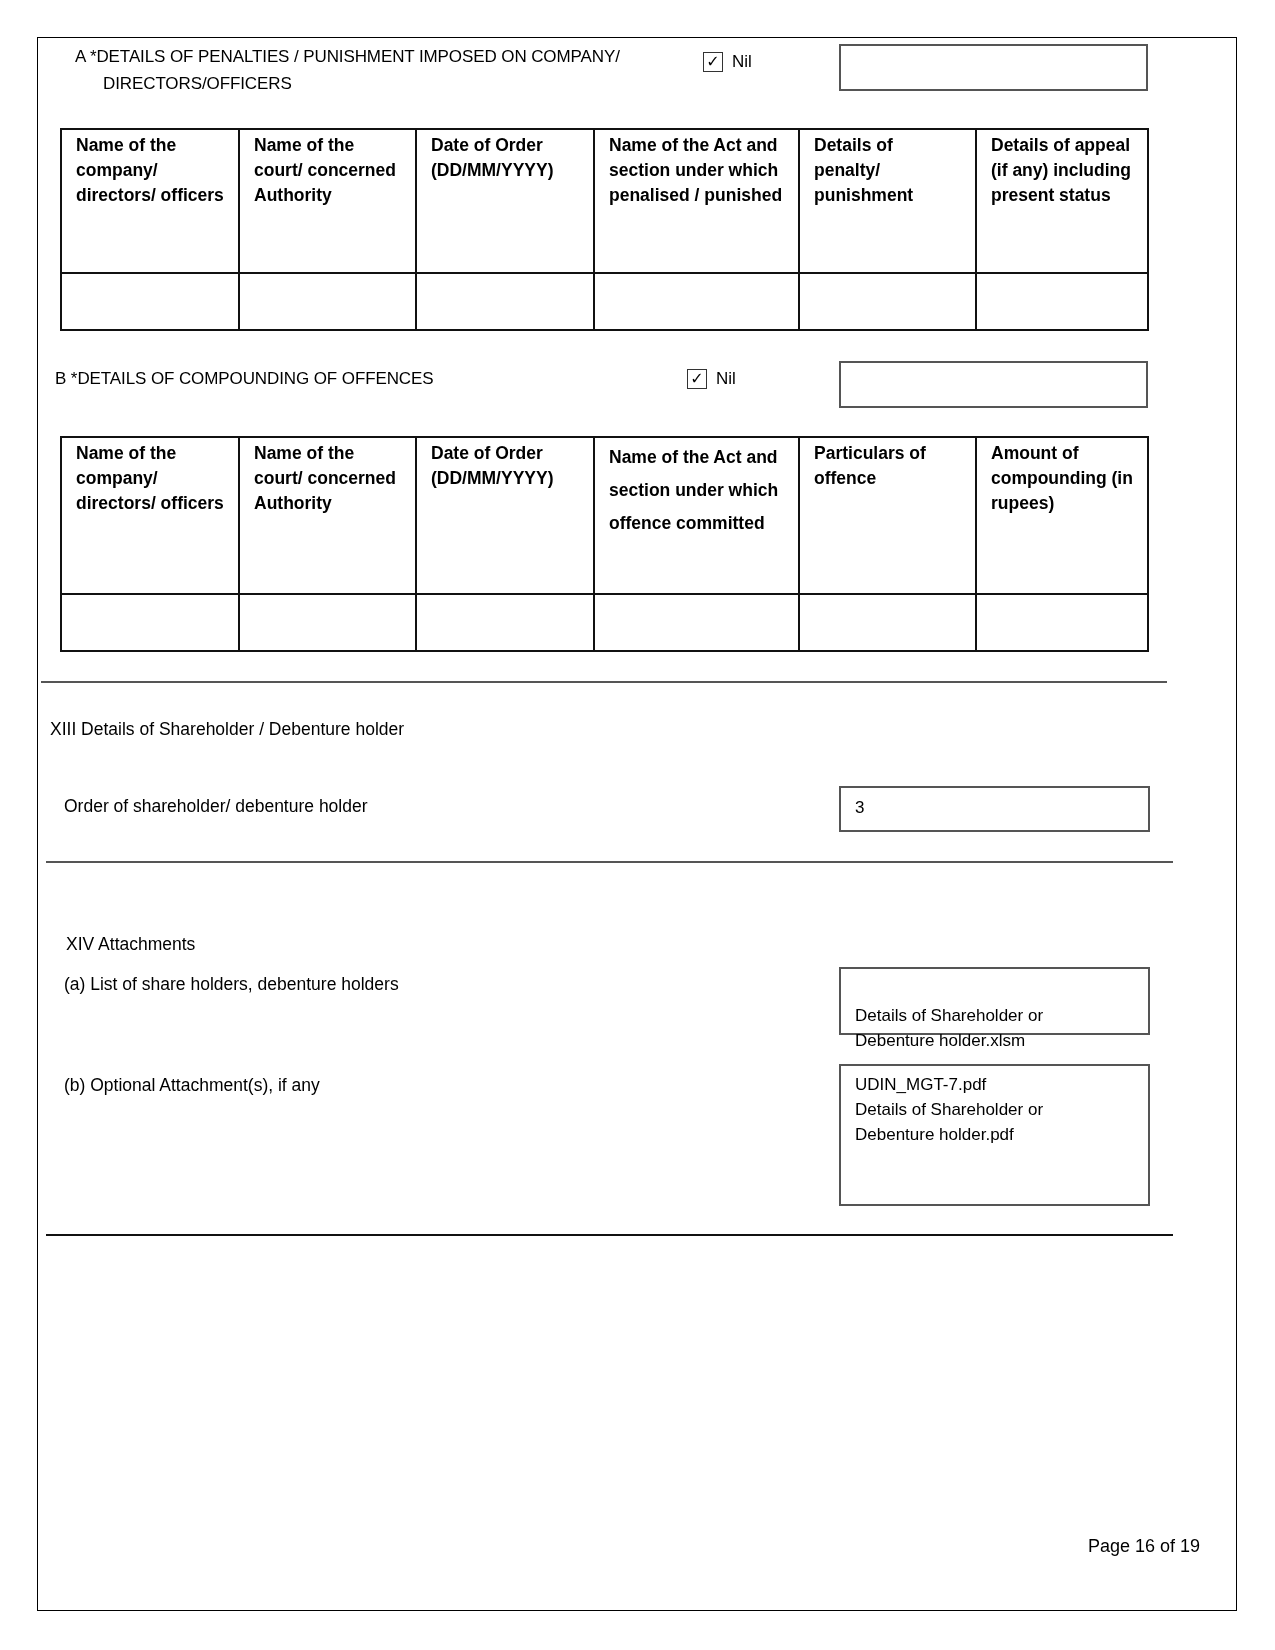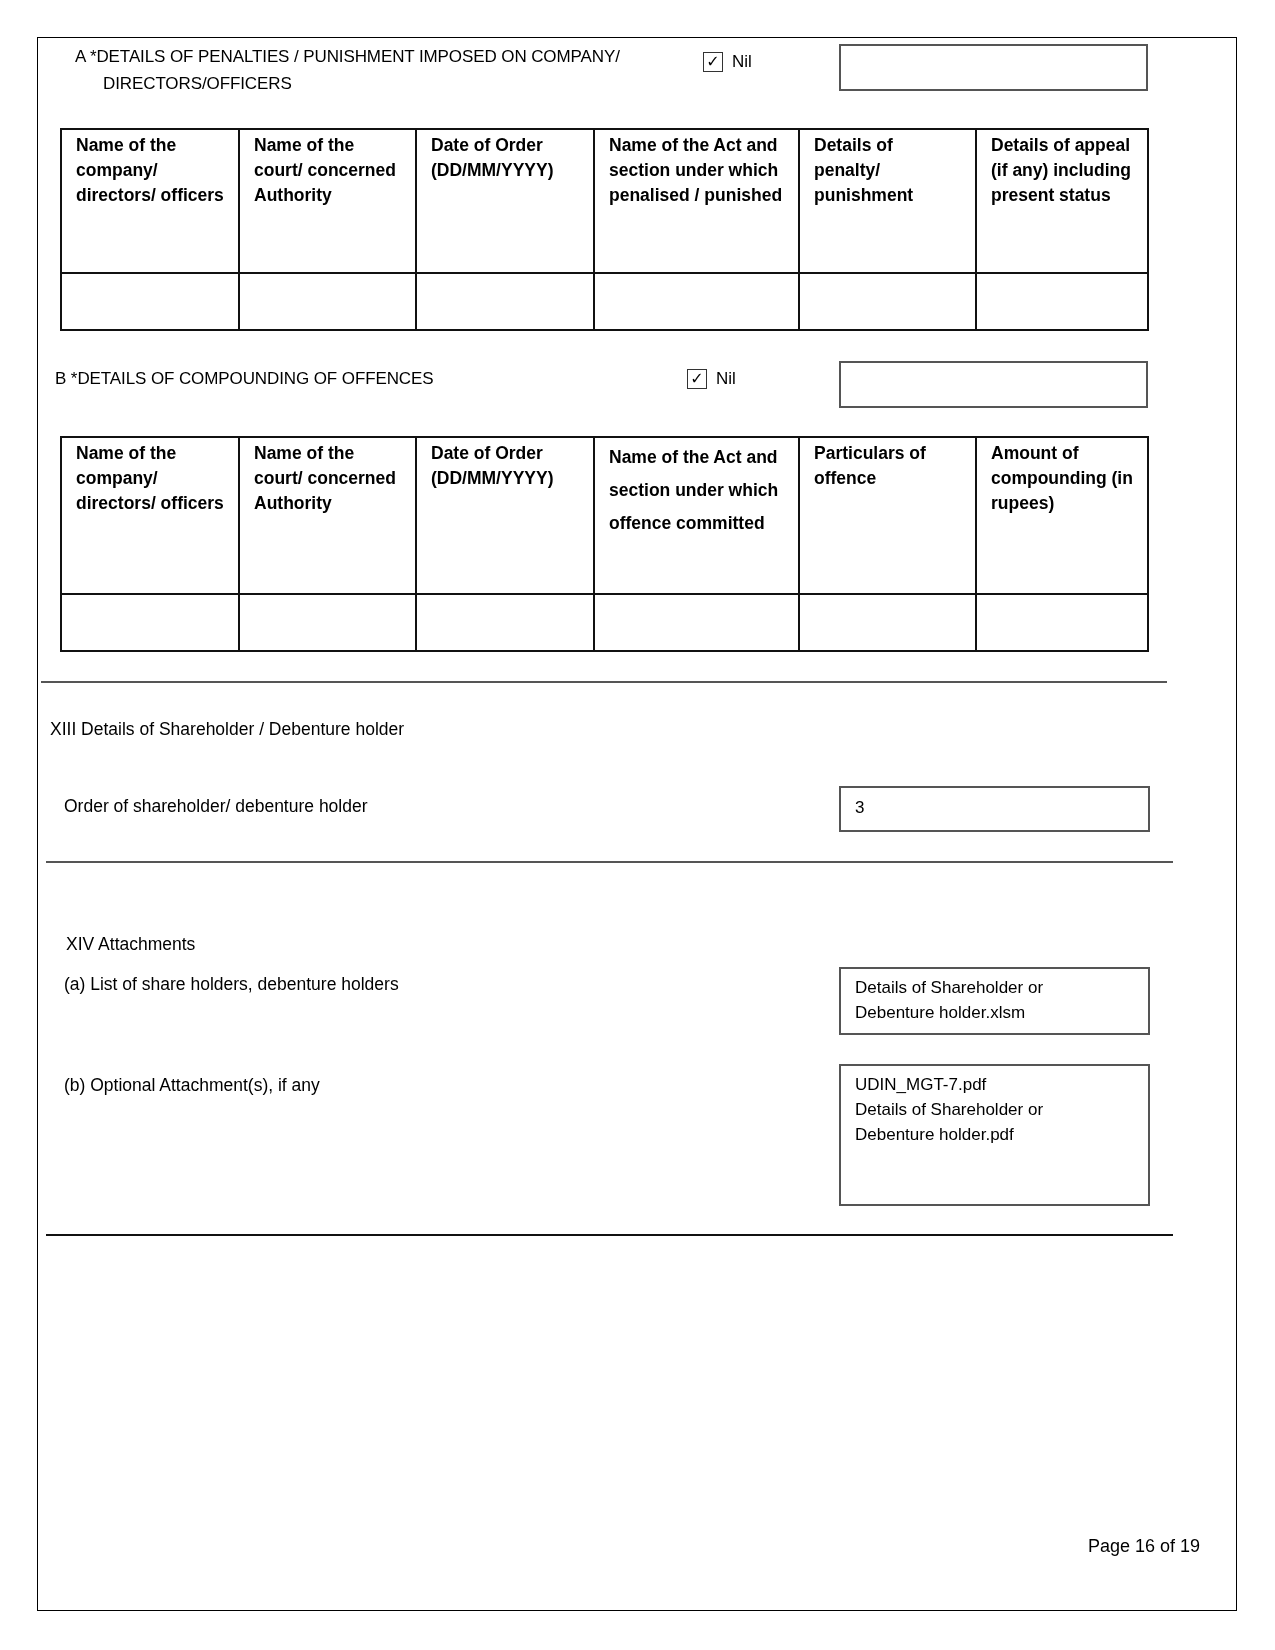--- a/index.html
+++ b/index.html
@@ -116,21 +116,21 @@
 <div class="abs box txt" style="left:839px; top:786px; width:311px; height:46px; padding-top:7px;">
   <span>3</span>
 </div>
 
 <div class="abs hr" style="left:46px; top:861px; width:1127px;"></div>
 
 <div class="abs bold-head" style="left:66px; top:899px;margin-top:35px;">XIV Attachments</div>
 
 <div class="abs label" style="left:64px; top:974px;">(a) List of share holders, debenture holders</div>
 <div class="abs box txt" style="left:839px; top:967px; width:311px; height:68px; padding-top:6px;">
-  <div style="width:230px;">Details of Shareholder or Debenture holder.xlsm</div>
+  <div style="width:230px;margin-top:28px;">Details of Shareholder or Debenture holder.xlsm</div>
 </div>
 
 <div class="abs label" style="left:64px; top:1075px;">(b) Optional Attachment(s), if any</div>
 <div class="abs box txt" style="left:839px; top:1064px; width:311px; height:142px; ">
   <div>UDIN_MGT-7.pdf</div>
   <div style="width:230px;">Details of Shareholder or Debenture holder.pdf</div>
 </div>
 
 <div class="abs hr dark" style="left:46px; top:1234px; width:1127px;"></div>
 

